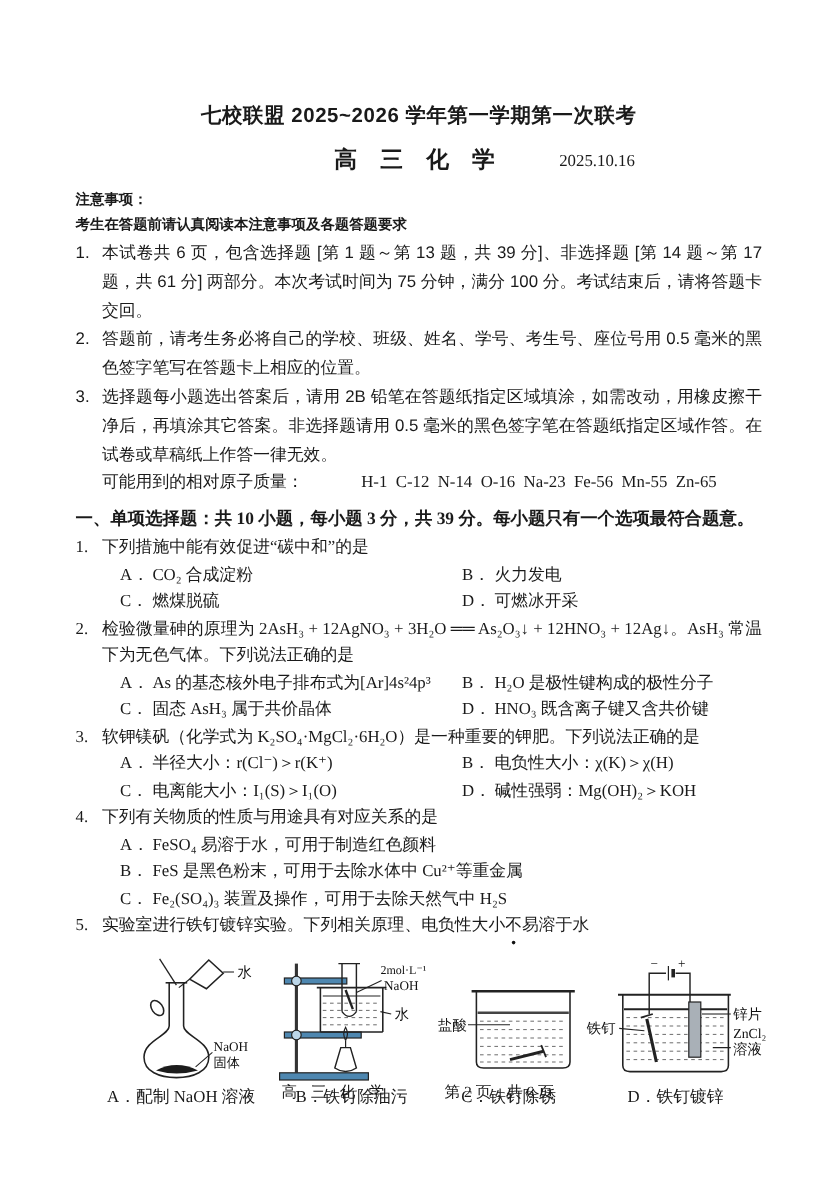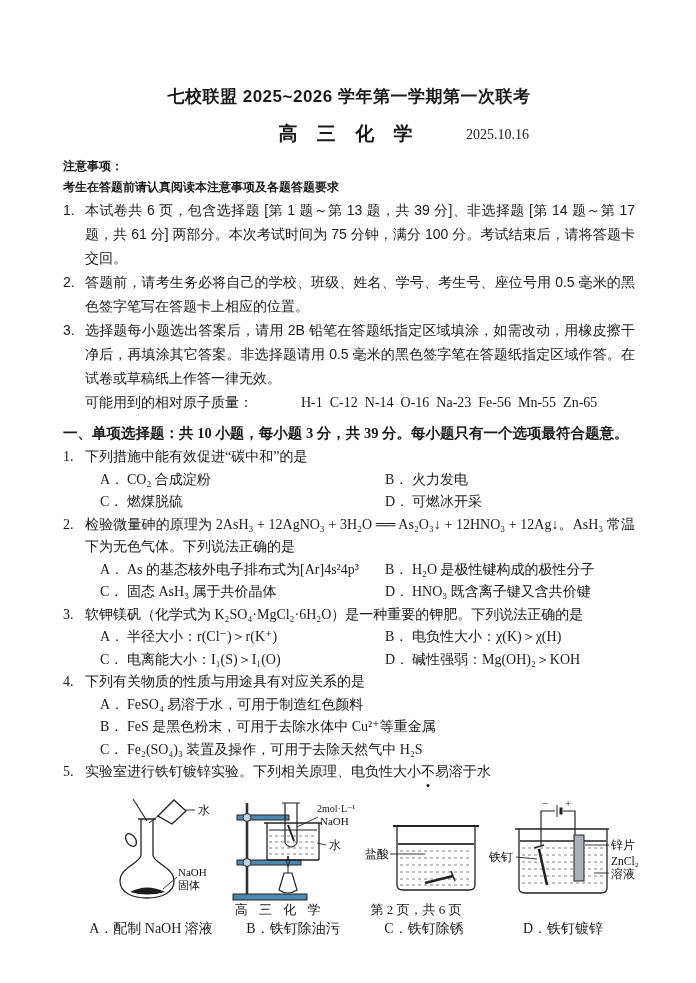--- a/index.html
+++ b/index.html
@@ -30,21 +30,21 @@
   .opts.two-col{display:grid;grid-template-columns:285px 1fr;}
   .opt-label{display:inline-block;width:27px;}
 
   .emph{position:relative;display:inline-block;}
   .emph::after{content:"";position:absolute;left:50%;bottom:-3px;width:3px;height:3px;background:#111;border-radius:50%;transform:translateX(-50%);}
 
   .figures{display:flex;gap:6px;padding-left:18px;margin-top:13px;}
   figure{margin:0;}
   .fig{display:flex;flex-direction:column;align-items:center;}
   .fig svg{overflow:visible;}
-  .fig-cap{font:14px/20px "Liberation Serif","DejaVu Serif",serif;margin-top:18px;white-space:nowrap;}
+  .fig-cap{font:14px/20px "Liberation Serif","DejaVu Serif",serif;margin-top:4px;white-space:nowrap;}
   .svg-label{font-family:"Liberation Serif","DejaVu Serif",serif;fill:#111;}
 
   .footer{position:absolute;left:0;top:901px;width:100%;display:flex;justify-content:center;gap:46px;font:13px/18px "Liberation Serif","DejaVu Serif",serif;}
   .footer-left{letter-spacing:4px;}
 </style>
 </head>
 <body>
 
 <div class="page">
   <div class="content">

